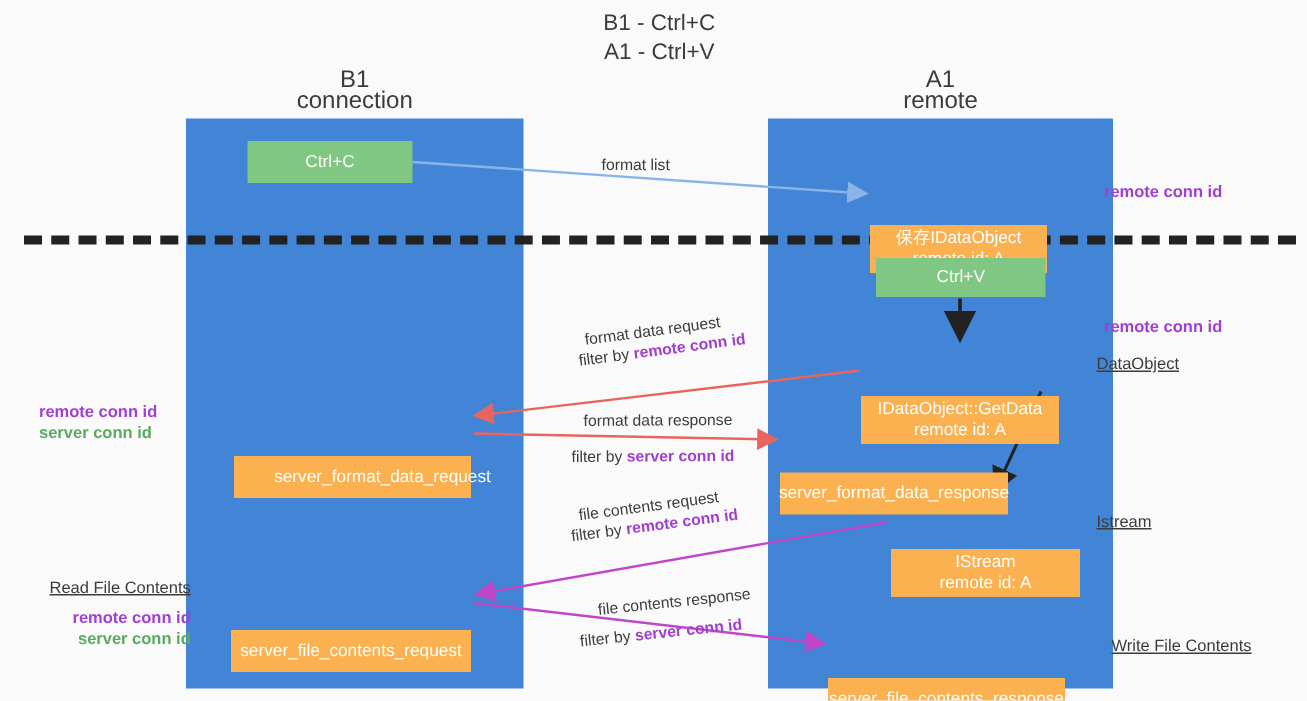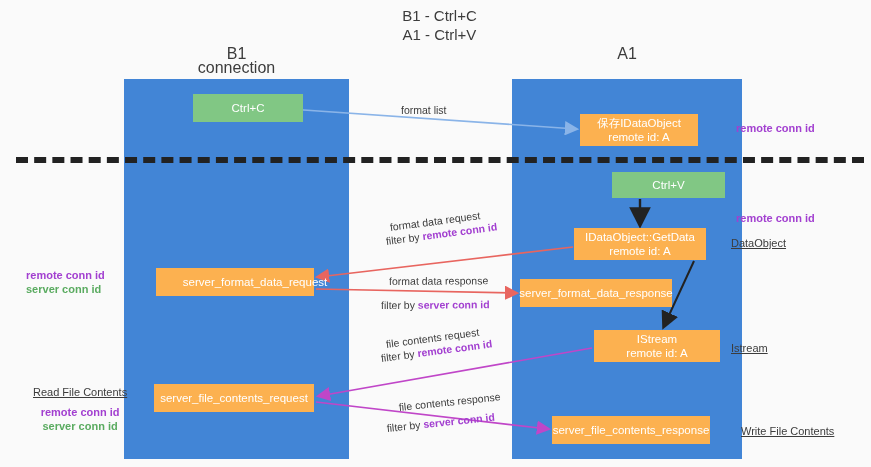--- a/index.html
+++ b/index.html
@@ -39,24 +39,24 @@
   }
 
   
   .node{
     box-sizing:border-box;
     display:flex;flex-direction:column;
     align-items:center;justify-content:center;
     color:#ffffff;font-size:11.5px;line-height:14px;
     text-align:center;
   }
-  .green{background:#81c784;margin-left:28px;}
+  .green{background:#81c784;}
   .orange{background:#fbb council;}
   .orange{background:#fbb040;}
-  .orange{background:#fcb150;}
+  .orange{background:#fcb150;margin-top:36px;}
 
   #n-ctrlc{left:161px;top:94px;width:110px;height:28px;}
   #n-save{left:576px;top:114px;width:118px;height:32px;}
   #n-ctrlv{left:580px;top:172px;width:113px;height:26px;}
   #n-getdata{left:570px;top:228px;width:132px;height:32px;text-align:center;}
   #n-sfdreq{left:152px;top:268px;width:158px;height:28px;padding-left:40px;}
   #n-sfdres{left:516px;top:279px;width:152px;height:28px;}
   #n-istream{left:590px;top:330px;width:126px;height:32px;}
   #n-sfcreq{left:150px;top:384px;width:160px;height:28px;}
   #n-sfcres{left:548px;top:416px;width:158px;height:28px;}
@@ -67,21 +67,21 @@
   .green-t{color:#5aab60;font-weight:bold;}
   .plain{color:#3c3c3c;text-decoration:underline;}
 
   #ann-r1{left:732px;top:121px;}
   #ann-r2{left:732px;top:211px;}
   #ann-r3{left:727px;top:236px;}
   #ann-r4{left:727px;top:341px;}
   #ann-r5{left:737px;top:424px;}
 
   #ann-l1{left:22px;top:268px;text-align:left;}
-  #ann-l2{left:29px;top:385px;text-align:center;}
+  #ann-l2{left:29px;top:385px;text-align:right;}
 
   
   .elabel{
     font-size:10.5px;line-height:14px;color:#3c3c3c;white-space:nowrap;
   }
   #el-formatlist{left:397px;top:103px;}
 
   #el-fdreq{left:385px;top:220px;transform:rotate(-7.5deg);transform-origin:left top;}
   #el-fdreq2{left:381px;top:234px;transform:rotate(-7.5deg);transform-origin:left top;}
   #el-fdres{left:385px;top:274px;transform:rotate(-0.4deg);transform-origin:left top;}
@@ -106,20 +106,21 @@
     <div>B1 - Ctrl+C</div>
     <div>A1 - Ctrl+V</div>
   </div>
 
   <div class="abs col-cap" id="cap-b1">
     <div>B1</div>
     <div>connection</div>
   </div>
   <div class="abs col-cap" id="cap-a1">
     <div>A1</div>
+    <div>remote</div>
   </div>
 
   <svg class="wires" viewBox="0 0 871 467">
     <defs>
       <marker id="ah-blue" markerWidth="9" markerHeight="9" refX="7" refY="4.5" orient="auto">
         <path d="M0,0 L9,4.5 L0,9 z" fill="#8ab4e8"></path>
       </marker>
       <marker id="ah-red" markerWidth="9" markerHeight="9" refX="7" refY="4.5" orient="auto">
         <path d="M0,0 L9,4.5 L0,9 z" fill="#e8655f"></path>
       </marker>

